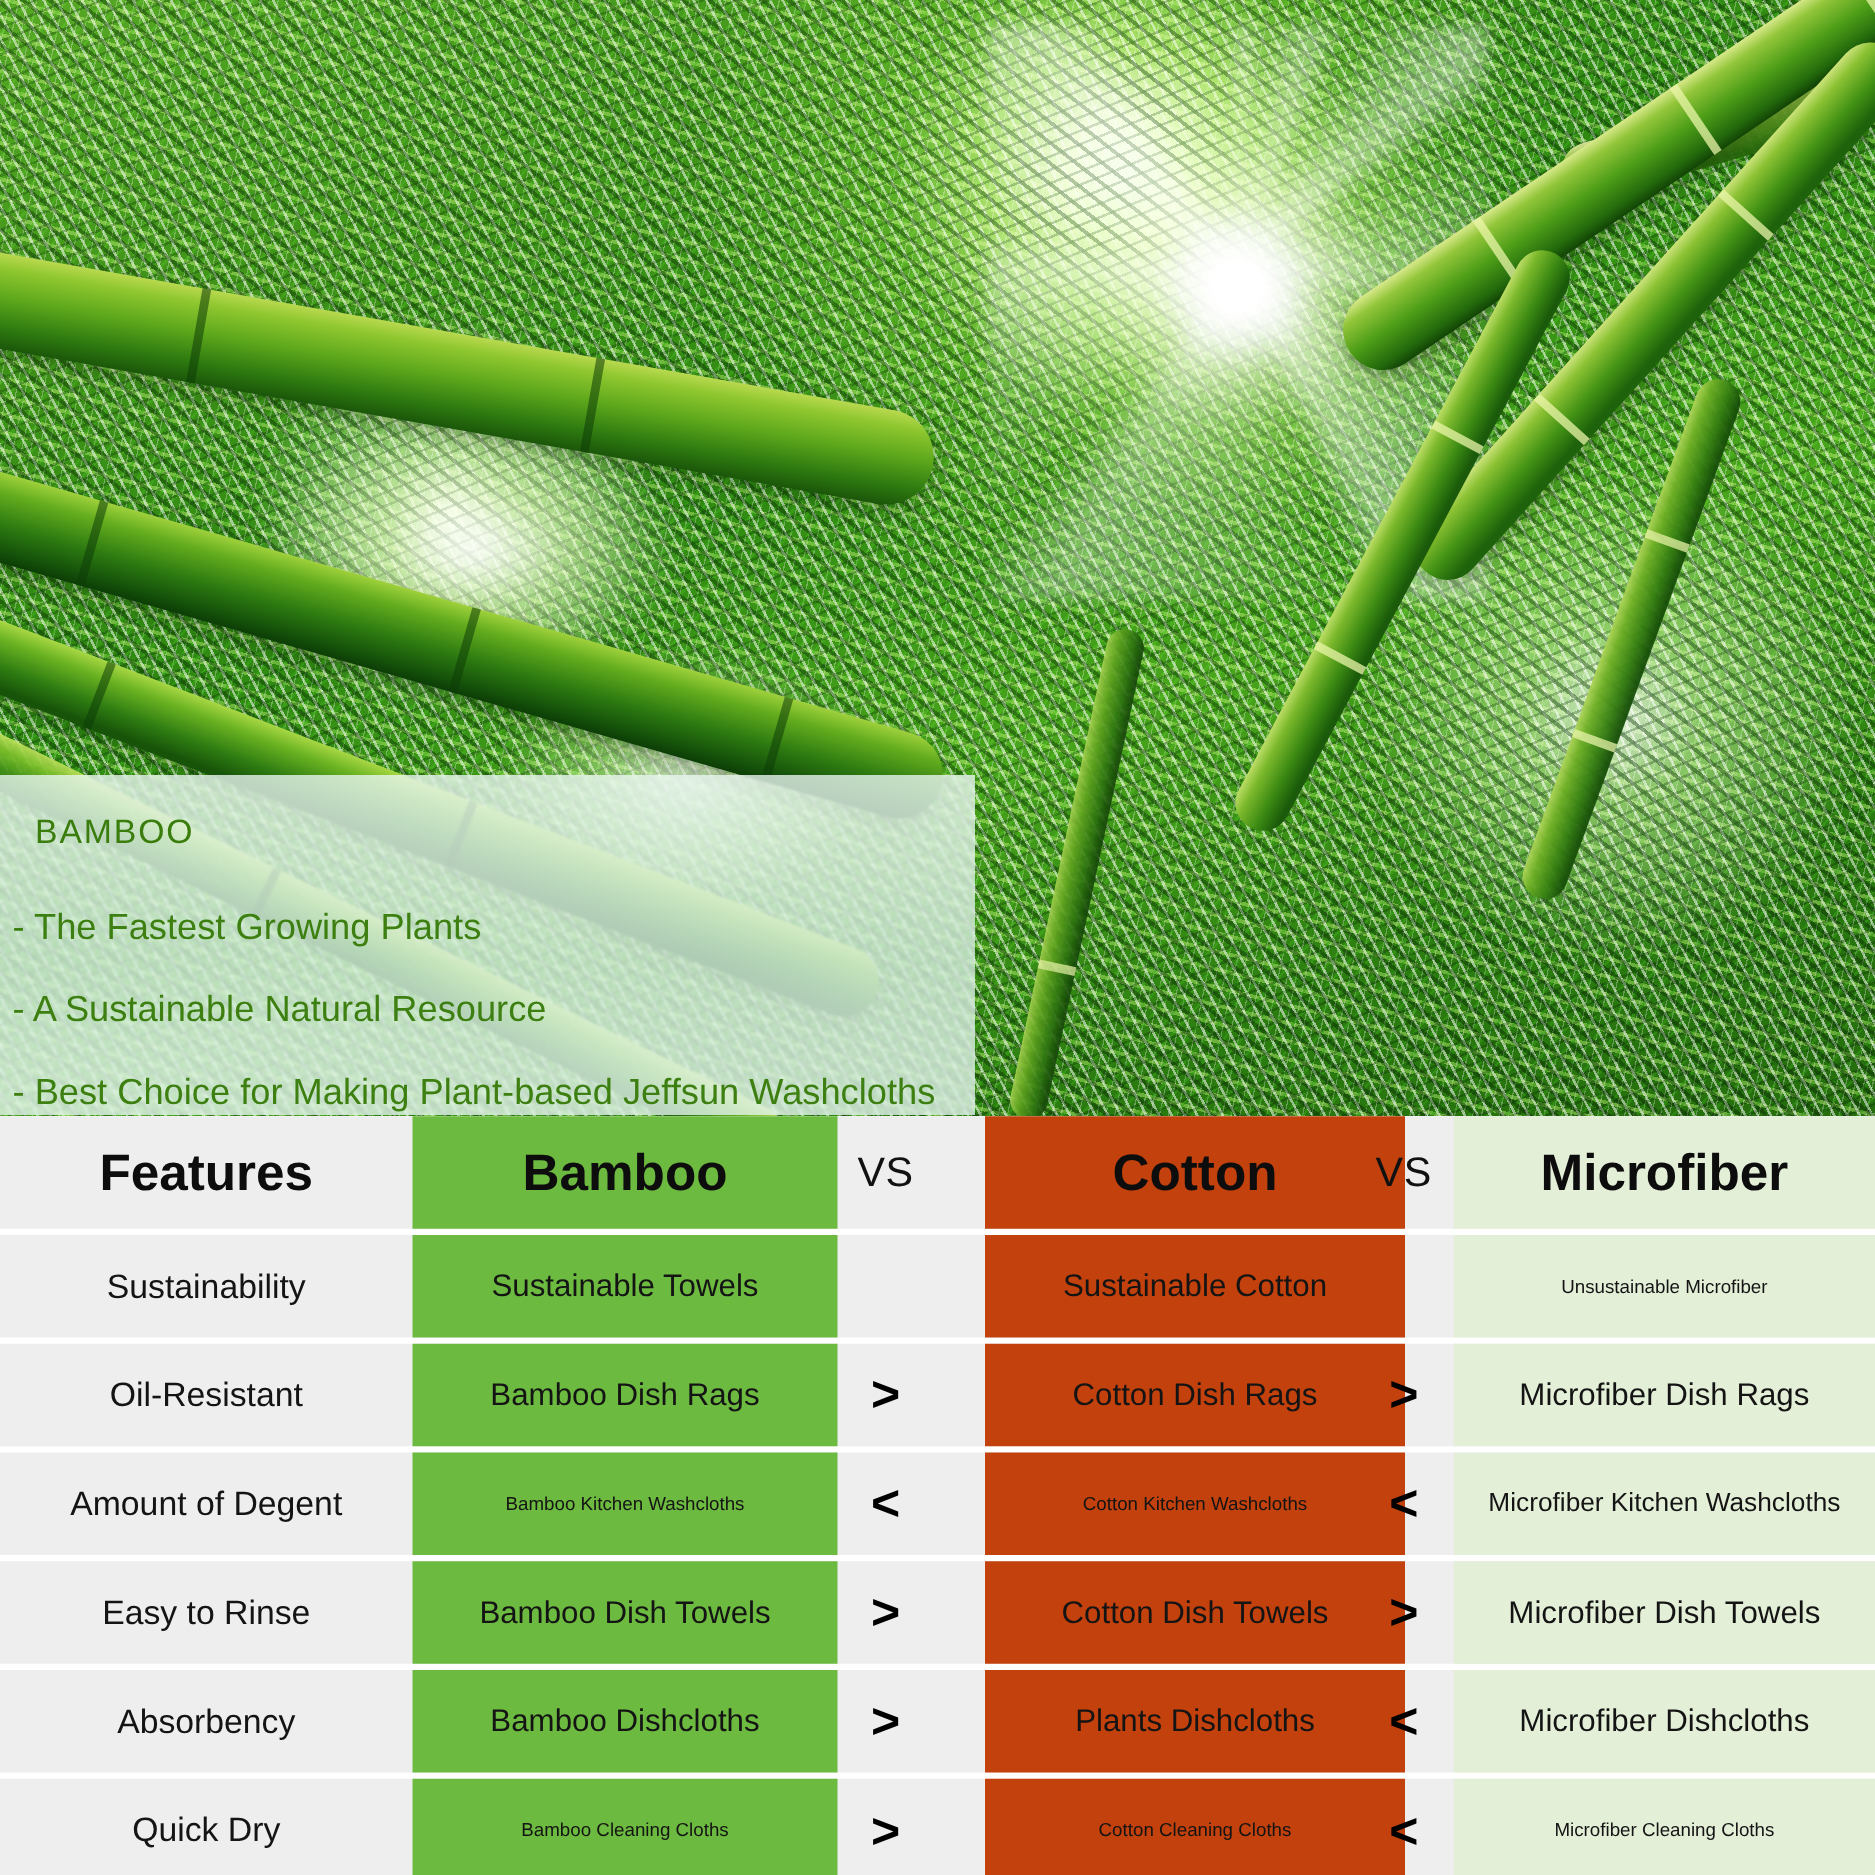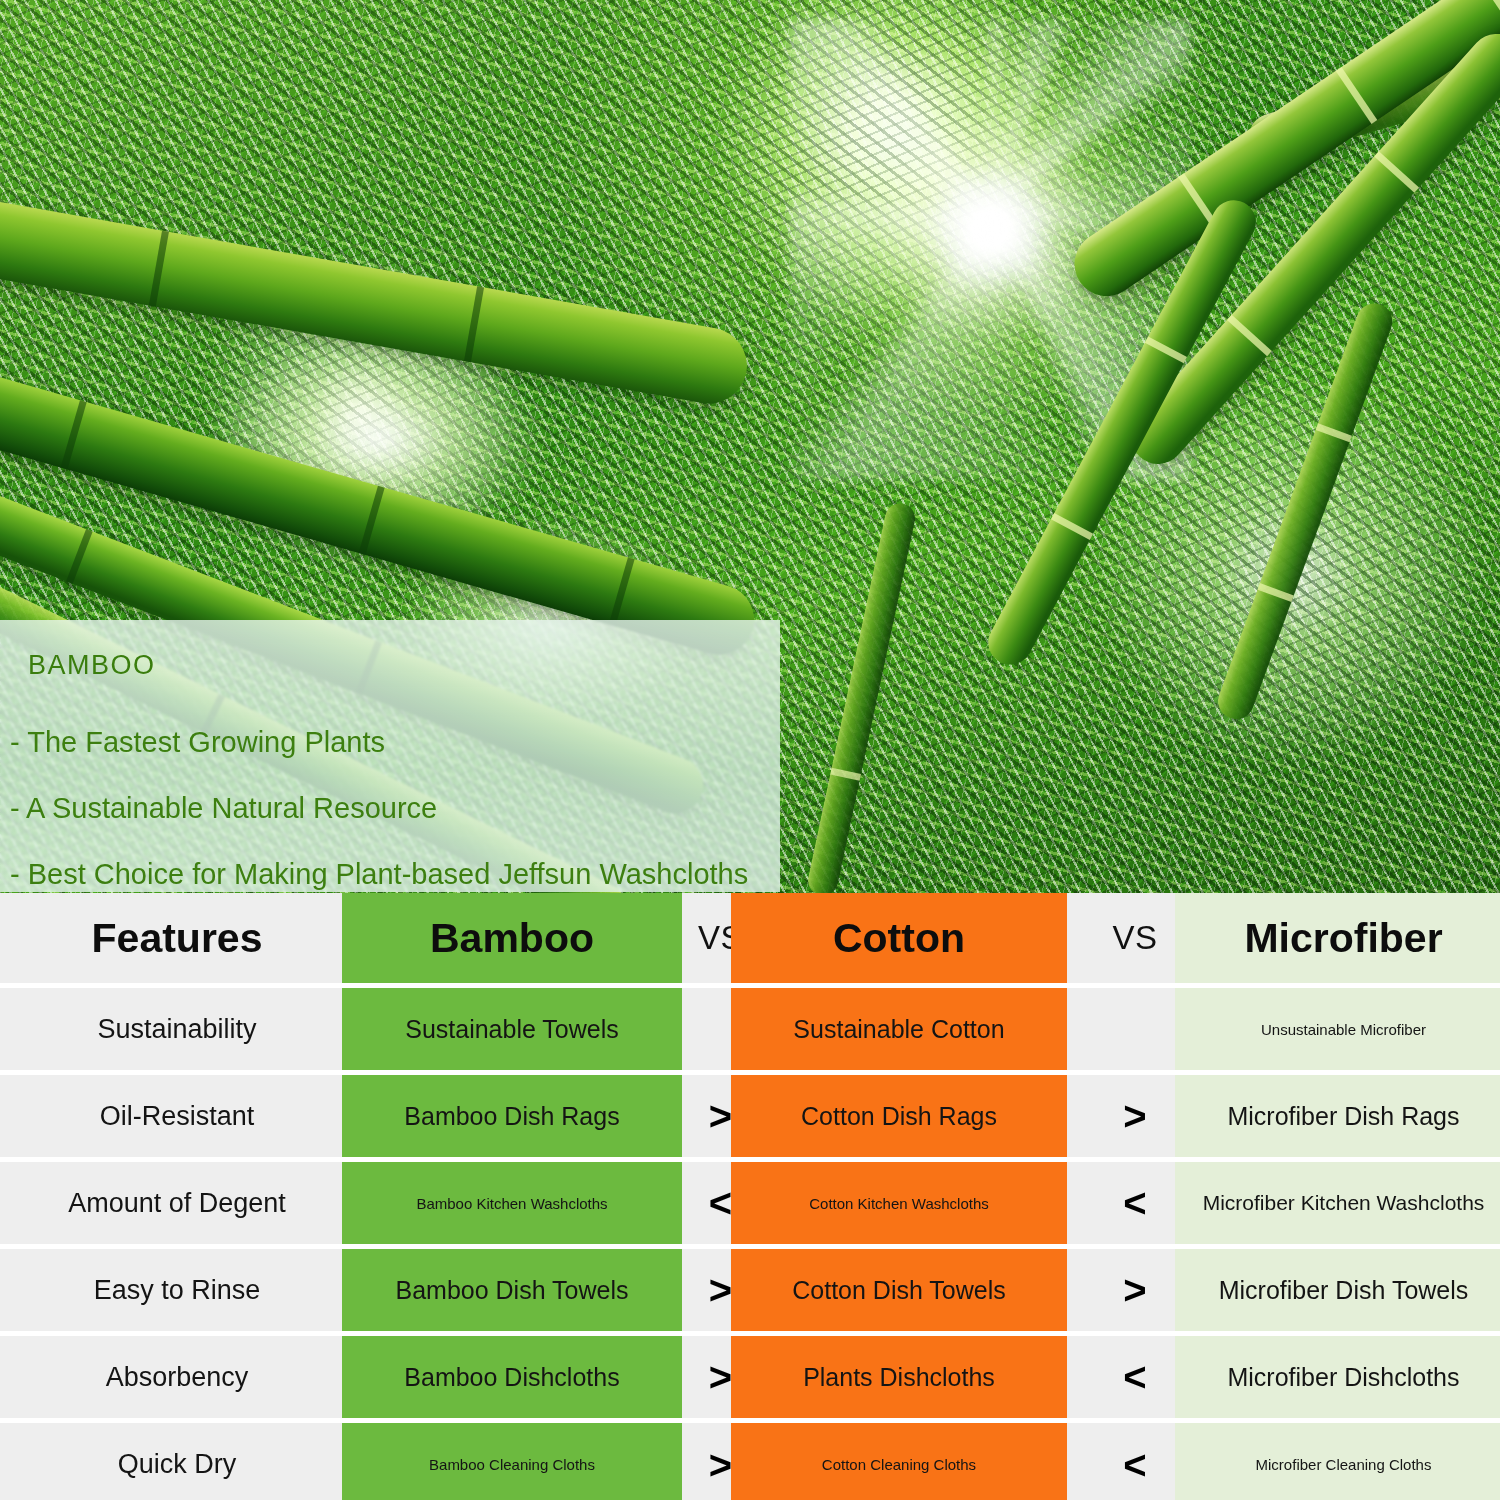--- a/index.html
+++ b/index.html
@@ -172,26 +172,25 @@
     background:#eeeeee;
   }
   .trow.header{height:90px;background:#eeeeee;margin-bottom:5px;}
   .trow.last{margin-bottom:0;height:83px;}
 
   .cell{
     position:absolute;top:0;height:100%;
     display:flex;align-items:center;justify-content:center;
     text-align:center;color:#111111;
     font-family:"Liberation Sans", sans-serif;
-    margin-left:12px;
   }
   .c-feature{left:0;width:330px;}
   .c-bamboo{left:330px;width:340px;background:#6cba3f;}
   .c-op1{left:670px;width:77px;}
-  .c-cotton{left:719px;width:336px;background:#f97316;}
+  .c-cotton{left:788px;width:336px;background:#c2410c;}
   .c-op2{left:1083px;width:80px;}
   .c-micro{left:1163px;width:337px;background:#e4efd8;}
 
   .trow.header .c-bamboo,
   .trow.header .c-cotton,
   .trow.header .c-micro{height:90px;}
 
   .h-text{font-size:41px;font-weight:bold;color:#0d0d0d;}
   .h-vs{font-size:33px;font-weight:normal;color:#111;letter-spacing:.5px;}
 

